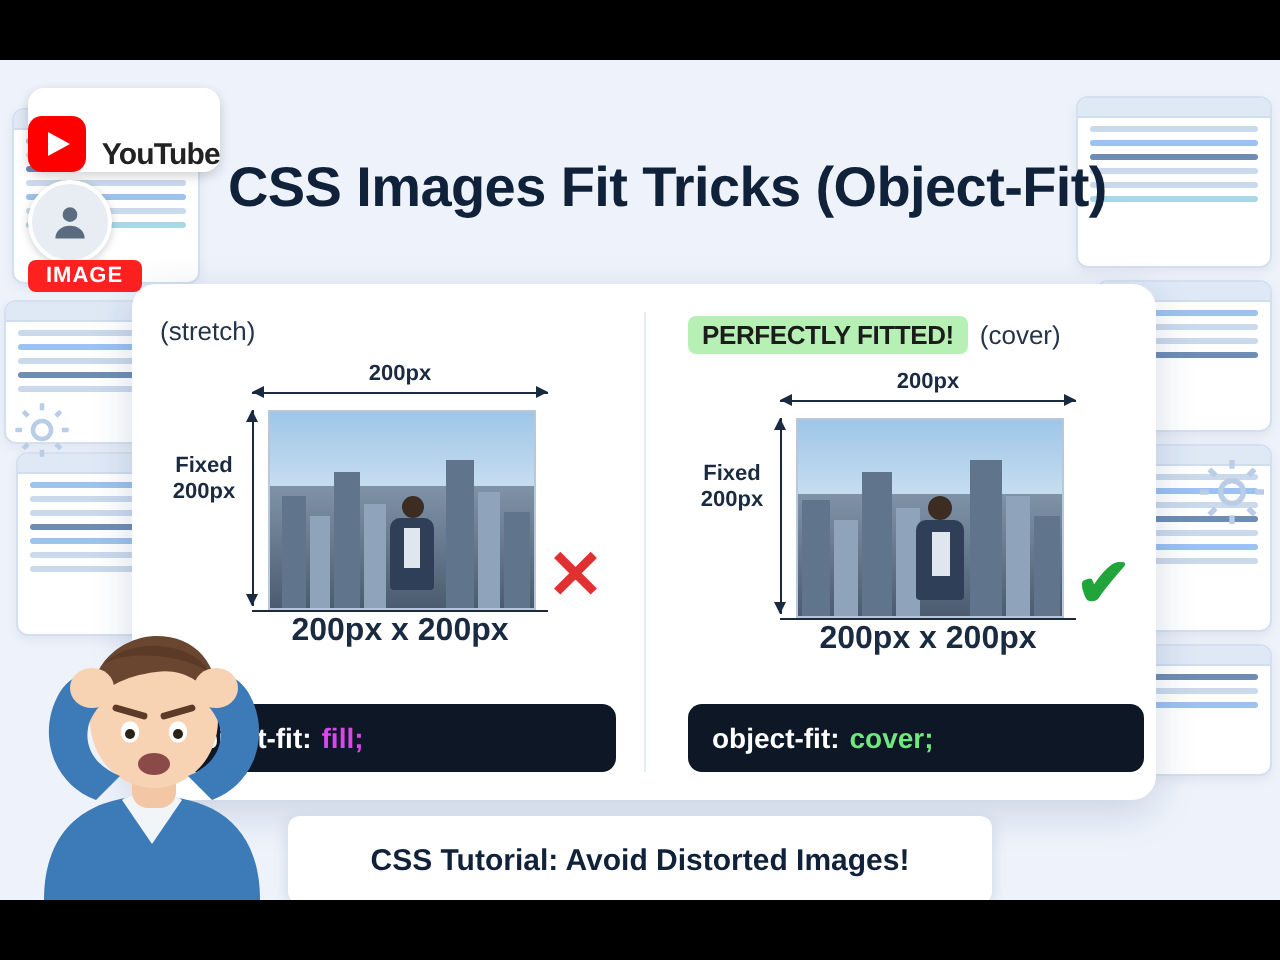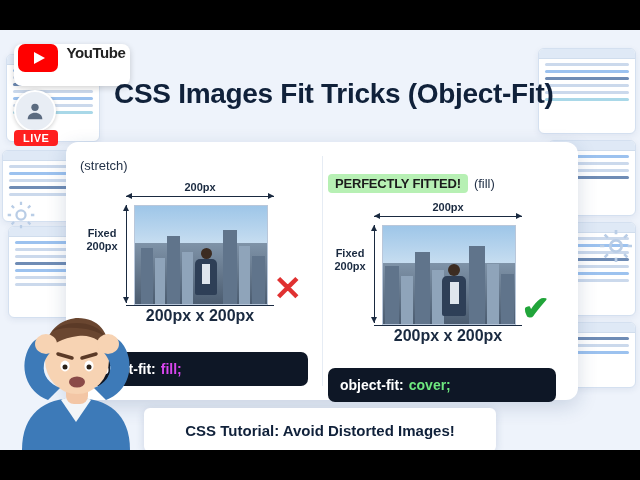--- a/index.html
+++ b/index.html
@@ -21,39 +21,39 @@
   .lp3{left:8px;top:196px;width:96px;height:90px;}
   .rp1{left:538px;top:18px;width:96px;height:84px;}
   .rp2{left:548px;top:110px;width:86px;height:74px;}
   .rp3{left:534px;top:192px;width:100px;height:92px;}
   .rp4{left:546px;top:292px;width:88px;height:64px;}
 
   .gear{position:absolute;color:#c3d5ec;}
   .gear svg{display:block;}
 
   
-  .yt-badge{position:absolute;left:14px;top:14px;width:116px;height:42px;background:#fff;border-radius:8px;
-            box-shadow:0 2px 6px rgba(0,0,0,.18);display:flex;align-items:flex-start;justify-content:center;gap:8px;}
+  .yt-badge{position:absolute;left:14px;top:14px;width:96px;height:42px;background:#fff;border-radius:8px;
+            box-shadow:0 2px 6px rgba(0,0,0,.18);display:flex;align-items:flex-end;justify-content:center;gap:8px;}
   .yt-play{width:40px;height:28px;background:#ff0000;border-radius:7px;display:flex;align-items:center;justify-content:center;}
   .yt-play .tri{width:0;height:0;border-left:11px solid #fff;border-top:6.5px solid transparent;border-bottom:6.5px solid transparent;margin-left:3px;}
   .yt-word{font-size:15px;font-weight:bold;color:#222;letter-spacing:-.4px;}
 
   .avatar{position:absolute;left:14px;top:60px;width:38px;height:38px;border-radius:50%;background:#e8edf4;border:2px solid #ffffff;
           box-shadow:0 1px 4px rgba(0,0,0,.2);display:flex;align-items:center;justify-content:center;color:#5b6b80;}
   .live{position:absolute;left:14px;top:100px;background:#ff2020;color:#fff;font-size:11px;font-weight:bold;
         padding:2px 9px;border-radius:4px;letter-spacing:.5px;}
 
   .title{position:absolute;left:114px;top:48px;width:520px;font-size:28px;font-weight:bold;color:#10213a;letter-spacing:-.3px;}
 
   
   .card{position:absolute;left:66px;top:112px;width:512px;height:258px;background:#ffffff;border-radius:12px;
         box-shadow:0 6px 20px rgba(30,60,110,.18);}
   .panel{position:absolute;top:0;width:256px;height:258px;box-sizing:border-box;padding:16px 14px 0 14px;}
   .panel.left{left:0;}
-  .panel.right{left:248px;margin-top:16px;}
+  .panel.right{left:264px;}
   .divider{position:absolute;left:256px;top:14px;width:1px;height:230px;background:#e6ecf4;}
 
   .tagrow{display:flex;align-items:baseline;gap:6px;margin-bottom:6px;}
   .tag{font-size:13px;font-weight:bold;padding:2px 7px;border-radius:4px;letter-spacing:-.2px;}
   .tag.bad{background:#ffd3d3;color:#1c1c1c;}
   .tag.good{background:#b7f0b4;color:#1c1c1c;}
   .tagnote{font-size:13px;color:#243349;}
 
   .diagram{position:relative;width:228px;height:160px;margin-top:4px;}
 
@@ -193,21 +193,21 @@
       <div class="yt-word">YouTube</div>
     </div>
 
     <div class="avatar">
       <svg width="22" height="22" viewBox="0 0 24 24" fill="#5b6b80">
         <circle cx="12" cy="8" r="4"></circle>
           <path d="M4 21c0-4.4 3.6-7 8-7s8 2.6 8 7z"></path>
       </svg>
     </div>
 
-    <div class="live">LIVE</div>
+    <div class="live">IMAGE</div>
 
     <div class="title">CSS Images Fit Tricks (Object-Fit)</div>
 
     <div class="card">
       <div class="divider"></div>
 
       <div class="panel left">
         <div class="tagrow">
           <span class="tagnote">(stretch)</span>
         </div>
@@ -248,21 +248,21 @@
 
         <div class="codebar">
           <span class="k">object-fit:</span>
           <span class="v red">fill;</span>
         </div>
       </div>
 
       <div class="panel right">
         <div class="tagrow">
           <span class="tag good">PERFECTLY FITTED!</span>
-          <span class="tagnote">(fill)</span>
+          <span class="tagnote">(cover)</span>
         </div>
 
         <div class="diagram">
           <div class="dimtop">
             <div class="lbl">200px</div>
             <div class="arrowline"></div>
           </div>
 
           <div class="vdim"></div>
           <div class="vlabel">

